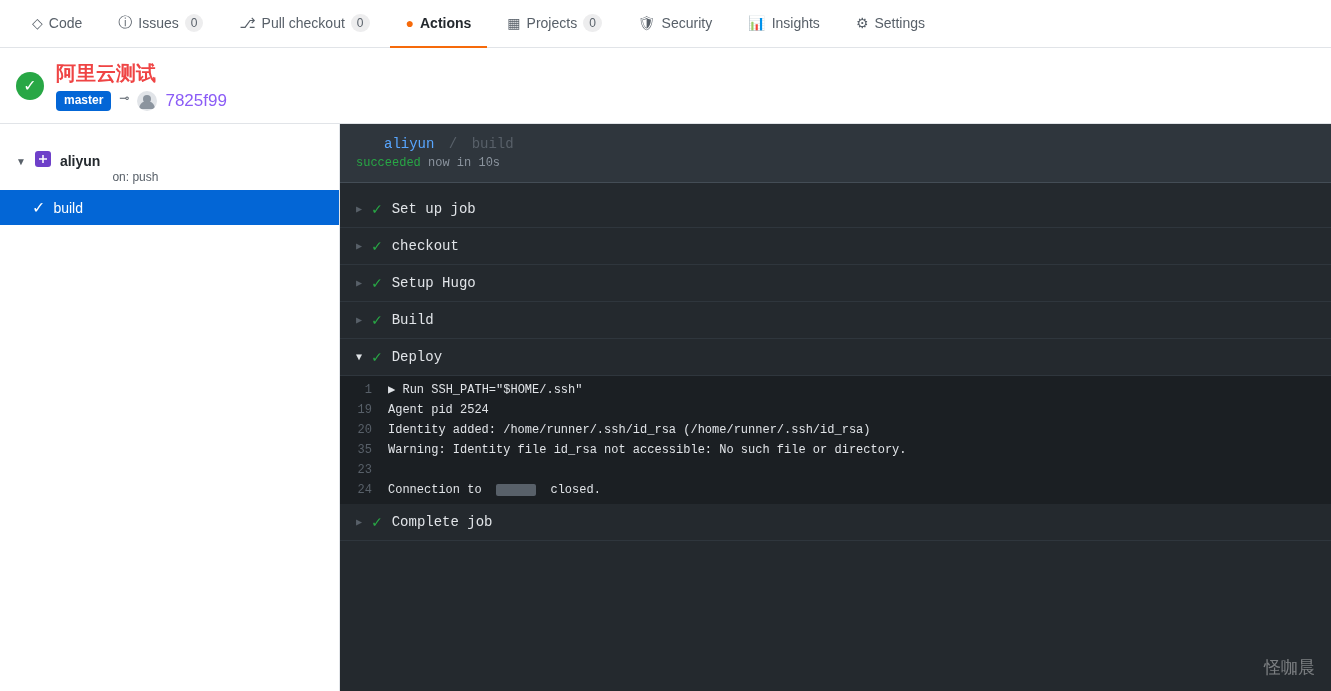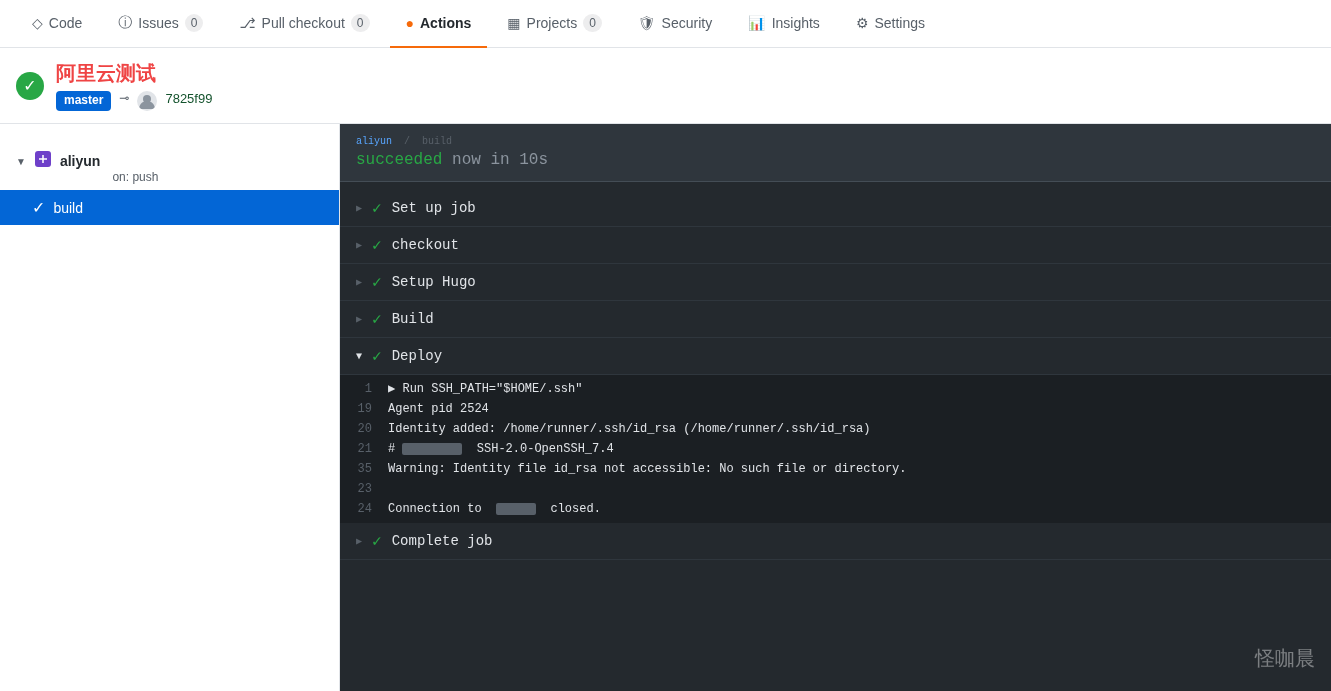--- a/index.html
+++ b/index.html
@@ -68,21 +68,21 @@
       margin-top: 4px;
     }
     .branch-badge {
       background: #0366d6;
       color: white;
       border-radius: 4px;
       padding: 2px 8px;
       font-size: 12px;
       font-weight: 600;
     }
-    .commit-hash { color: #14532d; font-size: 13px; }
+    .commit-hash { color: #8b5cf6; font-size: 17px; }
     .link-chain { color: #586069; font-size: 12px; }
 
     
     .main-layout {
       display: flex;
       height: calc(691px - 48px - 58px);
     }
 
     
     .sidebar {
@@ -131,26 +131,27 @@
       color: #e1e4e8;
       overflow-y: auto;
       font-family: "SFMono-Regular", Consolas, "Liberation Mono", Menlo, monospace;
     }
     .log-header {
       padding: 12px 16px;
       border-bottom: 1px solid #444d56;
       background: #2f363d;
     }
     .log-breadcrumb {
-      font-size: 10px;
+      font-size: 14px;
       color: #e1e4e8;
+      margin-left: 28px;
     }
     .log-breadcrumb span { color: #586069; }
     .log-status {
-      font-size: 16px;
+      font-size: 12px;
       color: #28a745;
       margin-top: 4px;
     }
 
     .log-steps { padding: 8px 0; }
     .log-step {
       display: flex;
       align-items: center;
       gap: 10px;
       padding: 8px 16px;
@@ -220,24 +221,24 @@
       display: inline-block;
       background: #586069;
       color: transparent;
       border-radius: 2px;
       width: 40px;
       height: 12px;
       vertical-align: middle;
     }
     .watermark {
       position: fixed;
-      bottom: 19px;
+      bottom: 12px;
       right: 16px;
       color: rgba(255,255,255,0.4);
-      font-size: 20px;
+      font-size: 17px;
       pointer-events: none;
     }
   </style>
 </head>
 <body>
 
 <nav class="top-nav">
   <a class="nav-tab">
     <span>◇</span>
     <span>Code</span>
@@ -373,24 +374,20 @@
           <div class="log-line">
             <span class="line-num">19</span>
             <span class="line-content">Agent pid 2524</span>
           </div>
 
           <div class="log-line">
             <span class="line-num">20</span>
             <span class="line-content">Identity added: /home/runner/.ssh/id_rsa (/home/runner/.ssh/id_rsa)</span>
           </div>
 
-          <div class="log-line">
-            <span class="line-num">21</span>
-            <span class="line-content"># <span class="blurred">&nbsp;&nbsp;&nbsp;&nbsp;&nbsp;&nbsp;&nbsp;&nbsp;</span>  SSH-2.0-OpenSSH_7.4</span>
-          </div>
 
           <div class="log-line">
             <span class="line-num">35</span>
             <span class="line-content">Warning: Identity file id_rsa not accessible: No such file or directory.</span>
           </div>
 
           <div class="log-line">
             <span class="line-num">23</span>
           </div>
 

